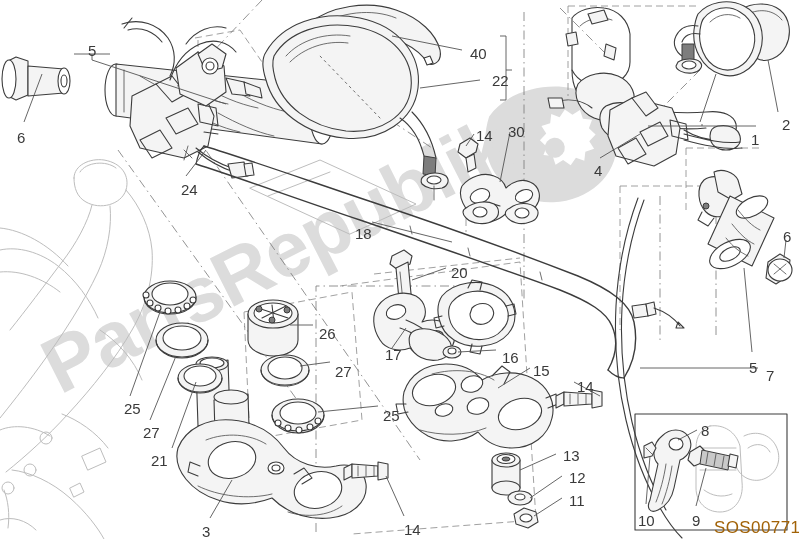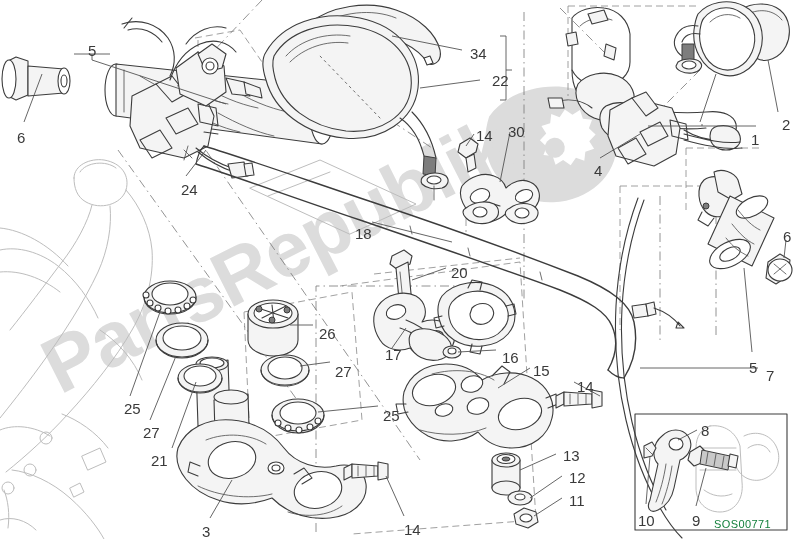--- a/index.html
+++ b/index.html
@@ -1,22 +1,22 @@
 <!DOCTYPE html>
 <html><head>
 <meta charset="utf-8">
 <style>
   html,body{margin:0;padding:0;background:#ffffff;}
   body{width:799px;height:539px;overflow:hidden;font-family:"Liberation Sans",sans-serif;}
   #stage{position:relative;width:799px;height:539px;background:#fff;}
   #stage svg{position:absolute;top:0;left:0;}
   .lbl{position:absolute;font-family:"Liberation Sans",sans-serif;font-size:15px;color:#3a3a3a;
        line-height:1;white-space:nowrap;user-select:none;}
-  .code{position:absolute;font-family:"Liberation Sans",sans-serif;font-size:11px;
-        color:#15803d;letter-spacing:.4px;}
+  .code{position:absolute;font-family:"Liberation Sans",sans-serif;font-size:17px;
+        color:#a16207;letter-spacing:.4px;}
 </style>
 </head>
 <body>
 
 <div id="stage">
 
 <svg width="799" height="539" viewBox="0 0 799 539">
   <defs>
     <style>
       .ln{fill:none;stroke:#3c3c3c;stroke-width:1.1;stroke-linecap:round;stroke-linejoin:round;}
@@ -550,21 +550,21 @@
   <span class="lbl" style="left:577px;top:379px">14</span>
   <span class="lbl" style="left:404px;top:522px">14</span>
   <span class="lbl" style="left:533px;top:363px">15</span>
   <span class="lbl" style="left:502px;top:350px">16</span>
   <span class="lbl" style="left:385px;top:347px">17</span>
   <span class="lbl" style="left:451px;top:265px">20</span>
   <span class="lbl" style="left:355px;top:226px">18</span>
   <span class="lbl" style="left:508px;top:124px">30</span>
   <span class="lbl" style="left:151px;top:453px">21</span>
   <span class="lbl" style="left:492px;top:73px">22</span>
-  <span class="lbl" style="left:470px;top:46px">34</span>
+  <span class="lbl" style="left:470px;top:46px">40</span>
   <span class="lbl" style="left:181px;top:182px">24</span>
   <span class="lbl" style="left:124px;top:401px">25</span>
   <span class="lbl" style="left:383px;top:408px">25</span>
   <span class="lbl" style="left:319px;top:326px">26</span>
   <span class="lbl" style="left:143px;top:425px">27</span>
   <span class="lbl" style="left:335px;top:364px">27</span>
 </div>
 
 <span class="code" style="left:714px;top:518px">SOS00771</span>
 

